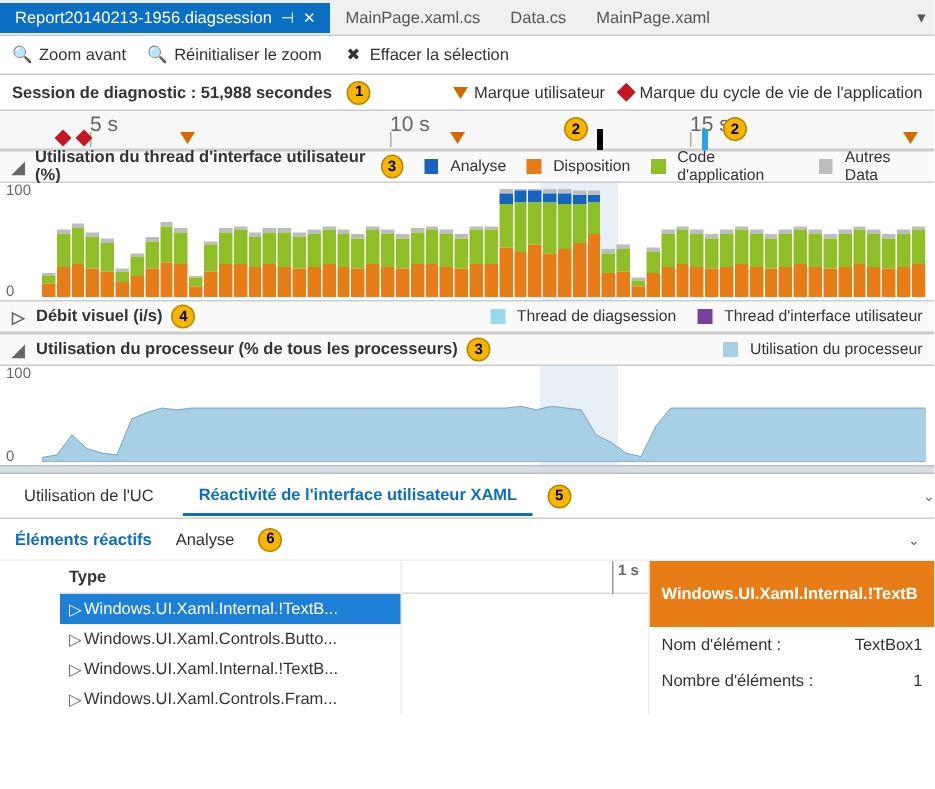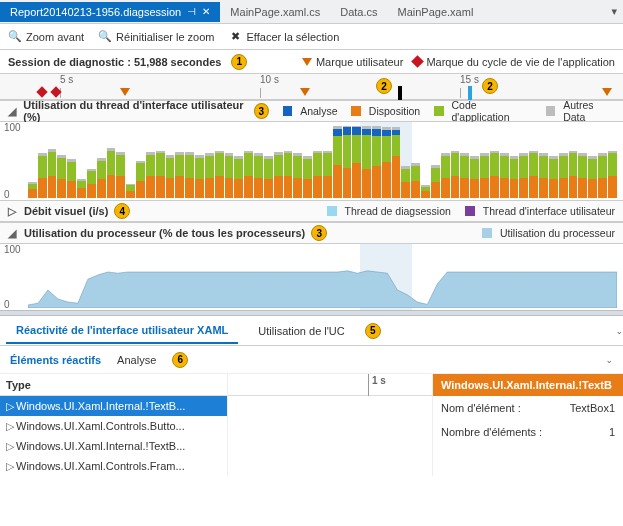--- a/index.html
+++ b/index.html
@@ -10,21 +10,21 @@
   .tab.active .pin, .tab.active .close { color: #fff; font-size: 10px; }
   .spacer { flex: 1; }
   .wsel { padding: 0 6px; color: #555; }
   .toolbar { display: flex; align-items: center; gap: 14px; padding: 4px 8px; border-bottom: 1px solid #ccc; height: 26px; }
   .tb-item { display: flex; align-items: center; gap: 4px; cursor: pointer; }
   .icon { width: 14px; height: 14px; display: inline-flex; align-items: center; justify-content: center; }
   .sessionbar { display: flex; align-items: center; gap: 10px; padding: 4px 8px; border-bottom: 1px solid #ccc; height: 24px; font-weight: 600; }
   .sessionbar .legend { font-weight: 400; display: flex; align-items: center; gap: 4px; }
   .callout { display: inline-flex; align-items: center; justify-content: center; width: 16px; height: 16px; border-radius: 50%; background: #f6b500; color: #000; font-size: 10px; font-weight: bold; border: 1px solid #b88600; }
   .ruler { position: relative; height: 26px; border-bottom: 1px solid #ccc; background: #f7f7f7; }
-  .ruler .tick { position: absolute; top: 0; font-size: 10px; color: #666; }
+  .ruler .tick { position: absolute; top: 0; font-size: 14px; color: #666; }
   .ruler .tick::before { content: ""; position: absolute; left: 0; top: 14px; width: 1px; height: 10px; background: #aaa; }
   .ruler .mark-orange { position: absolute; top: 14px; width: 0; height: 0; border-left: 5px solid transparent; border-right: 5px solid transparent; border-top: 8px solid #d56a00; }
   .ruler .mark-red { position: absolute; top: 14px; width: 8px; height: 8px; background: #c41623; transform: rotate(45deg); }
   .ruler .mark-black { position: absolute; top: 12px; width: 4px; height: 14px; background: #000; }
   .ruler .mark-blue { position: absolute; top: 12px; width: 4px; height: 14px; background: #2aa3e0; }
   .section-head { display: flex; align-items: center; gap: 6px; padding: 3px 8px; border-top: 1px solid #ccc; border-bottom: 1px solid #ccc; background: #fafafa; font-weight: 600; height: 22px; }
   .section-head .expander { width: 10px; color: #666; cursor: pointer; }
   .section-head .title { font-weight: 600; }
   .legend-sw { display: inline-block; width: 10px; height: 10px; margin-left: 8px; margin-right: 2px; vertical-align: middle; }
   .legend-item { font-weight: 400; font-size: 10.5px; }
@@ -39,33 +39,33 @@
   .cpu-area { position: absolute; left: 28px; right: 6px; top: 4px; bottom: 2px; }
   .cpu-area svg { width: 100%; height: 100%; }
   .splitter { height: 6px; background: #d9dde2; border-top: 1px solid #b7bfc8; border-bottom: 1px solid #b7bfc8; }
   .detail-tabs { display: flex; align-items: center; border-bottom: 1px solid #ccc; height: 30px; padding-left: 6px; gap: 10px; }
   .dtab { padding: 6px 10px; color: #333; cursor: pointer; }
   .dtab.active { color: #0a6fc2; border-bottom: 2px solid #0a6fc2; font-weight: 600; }
   .subtabs { display: flex; align-items: center; gap: 16px; padding: 6px 10px; border-bottom: 1px solid #eee; height: 28px; }
   .subtab { color: #333; cursor: pointer; }
   .subtab.active { color: #0a6fc2; font-weight: 600; }
   .details { display: flex; }
-  .col-type { width: 228px; border-right: 1px solid #eee; }
+  .col-type { width: 228px; border-right: 1px solid #eee; margin-left: 40px; }
   .col-bars { flex: 1; border-right: 1px solid #eee; position: relative; }
   .col-props { width: 190px; }
   .col-head { font-weight: 600; padding: 4px 6px; border-bottom: 1px solid #ddd; height: 22px; line-height: 14px; }
   .row { padding: 3px 6px; white-space: nowrap; overflow: hidden; text-overflow: ellipsis; height: 20px; display: flex; align-items: center; }
   .row.sel { background: #1e7fd6; color: #fff; }
   .row .tri { display: inline-block; width: 10px; color: #666; }
   .row.sel .tri { color: #fff; }
   .barrow { padding: 3px 6px; height: 20px; display: flex; align-items: center; gap: 6px; }
   .hbar { height: 14px; }
   .barlabel { font-size: 10.5px; }
   .col-bars .tick1s { position: absolute; top: 0; left: 140px; height: 22px; border-left: 1px solid #999; font-size: 10px; color: #666; padding-left: 3px; }
-  .props-head { background: #e87c17; color: #fff; font-weight: bold; padding: 5px 8px; white-space: nowrap; overflow: hidden; text-overflow: ellipsis; }
+  .props-head { background: #e87c17; color: #fff; font-weight: bold; padding: 16px 8px; white-space: nowrap; overflow: hidden; text-overflow: ellipsis; }
   .prop { display: flex; padding: 6px 8px; }
   .prop .k { flex: 1; color: #333; }
   .prop .v { color: #333; }
   .chev { font-size: 9px; color: #666; }
   .diamond { display:inline-block; width:9px; height:9px; transform: rotate(45deg); }
   .tri-down { display:inline-block; width:0; height:0; border-left:5px solid transparent; border-right:5px solid transparent; border-top:8px solid #d56a00; }
 </style>
 </head>
 <body>
 
@@ -482,22 +482,22 @@
   <div class="cpu-area">
     <svg viewBox="0 0 600 60" preserveAspectRatio="none" id="cpuSvg">
         <path d="M0,60 L0.0,57.0 L10.2,55.2 L20.3,42.0 L30.5,51.0 L40.7,54.0 L50.8,55.2 L61.0,31.2 L71.2,27.0 L81.4,24.0 L91.5,25.2 L101.7,24.0 L111.9,24.0 L122.0,24.0 L132.2,24.0 L142.4,24.0 L152.5,24.0 L162.7,24.0 L172.9,24.0 L183.1,24.0 L193.2,24.0 L203.4,24.0 L213.6,24.0 L223.7,24.0 L233.9,24.0 L244.1,24.0 L254.2,24.0 L264.4,24.0 L274.6,24.0 L284.7,24.0 L294.9,24.0 L305.1,24.0 L315.3,24.0 L325.4,22.8 L335.6,25.2 L345.8,22.8 L355.9,24.0 L366.1,25.2 L376.3,42.0 L386.4,46.8 L396.6,54.0 L406.8,56.4 L416.9,36.0 L427.1,24.0 L437.3,24.0 L447.5,24.0 L457.6,24.0 L467.8,24.0 L478.0,24.0 L488.1,24.0 L498.3,24.0 L508.5,24.0 L518.6,24.0 L528.8,24.0 L539.0,24.0 L549.2,24.0 L559.3,24.0 L569.5,24.0 L579.7,24.0 L589.8,24.0 L600.0,24.0 L600,60 Z" fill="#a7cfe6" stroke="#5a8fb5" stroke-width="0.5"></path>
       </svg>
   </div>
 </div>
 
 <div class="splitter"></div>
 
 <div class="detail-tabs">
+  <div class="dtab">Utilisation de l'UC</div>
   <div class="dtab active">Réactivité de l'interface utilisateur XAML</div>
-  <div class="dtab">Utilisation de l'UC</div>
   <span class="callout">5</span>
   <div class="spacer"></div>
   <span class="chev">⌄</span>
 </div>
 
 <div class="subtabs">
   <div class="subtab active">Éléments réactifs</div>
   <div class="subtab">Analyse</div>
   <span class="callout">6</span>
   <div class="spacer"></div>

